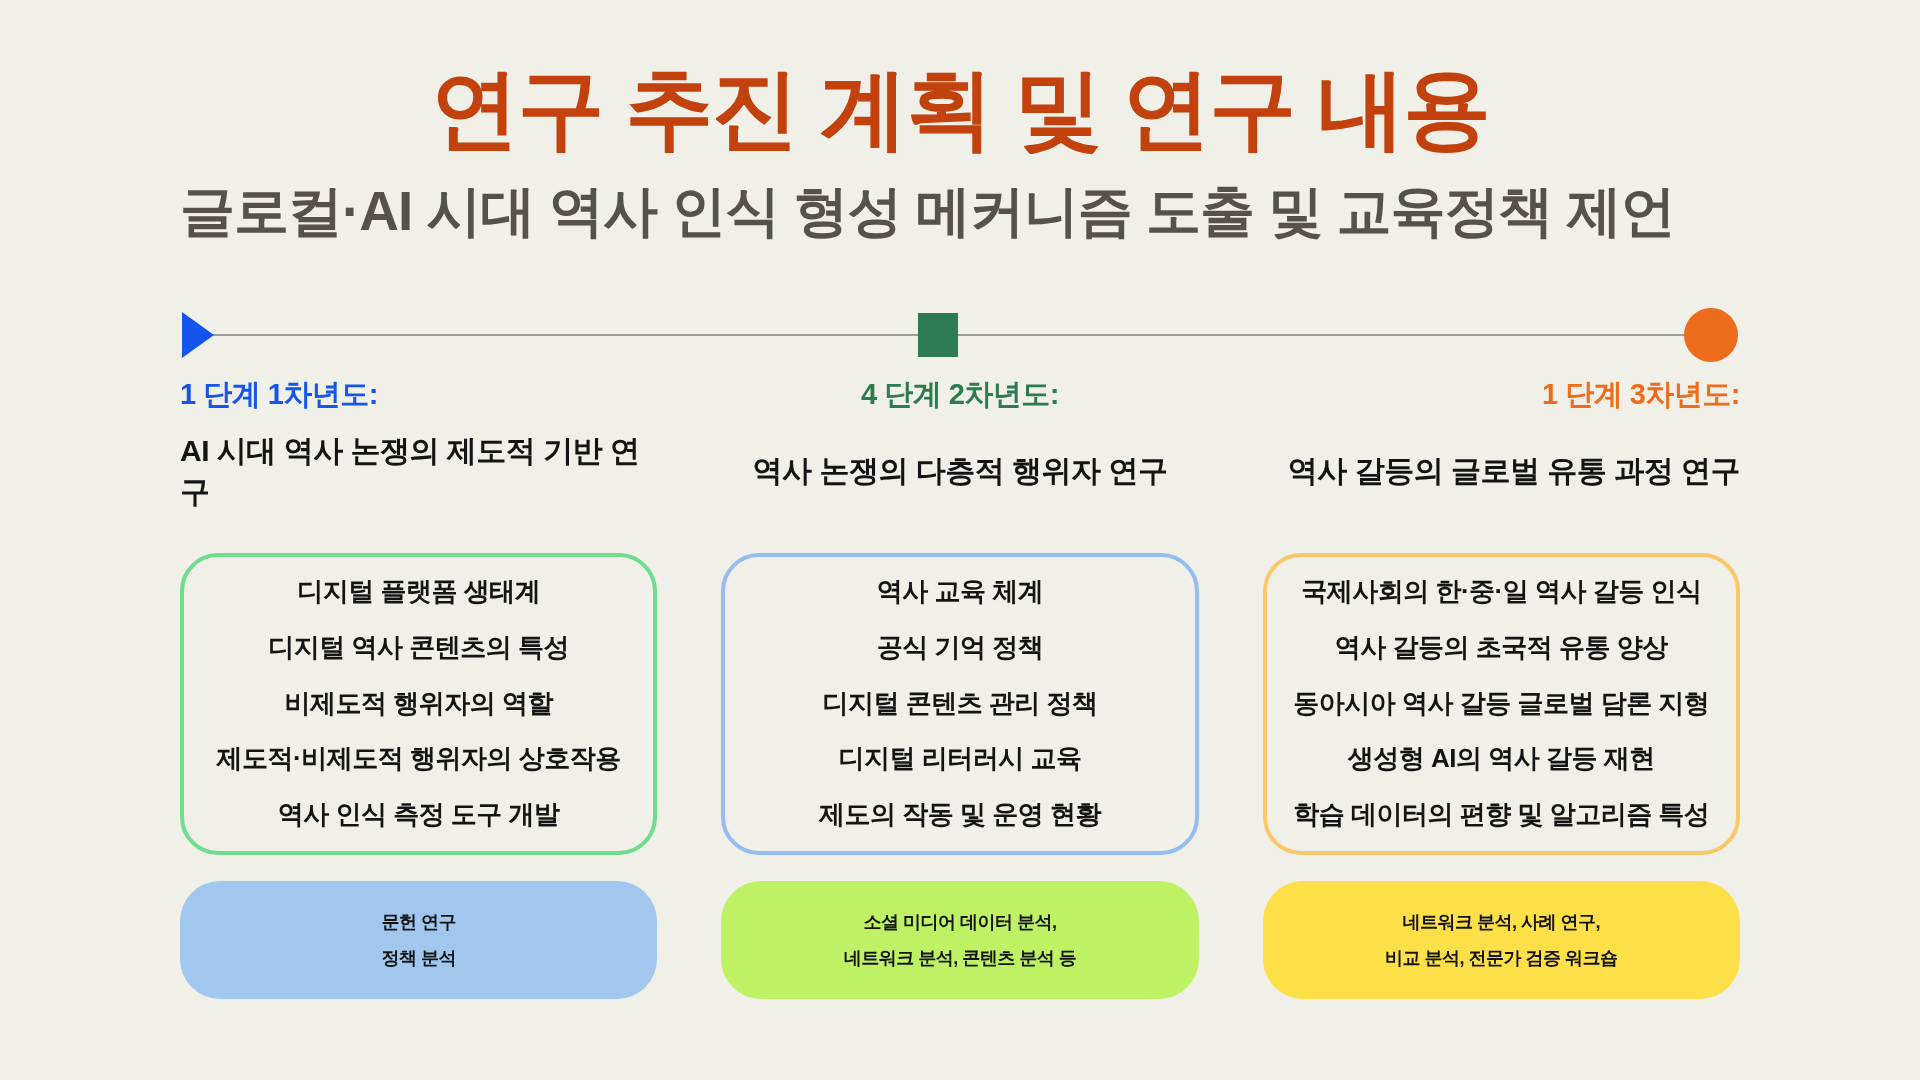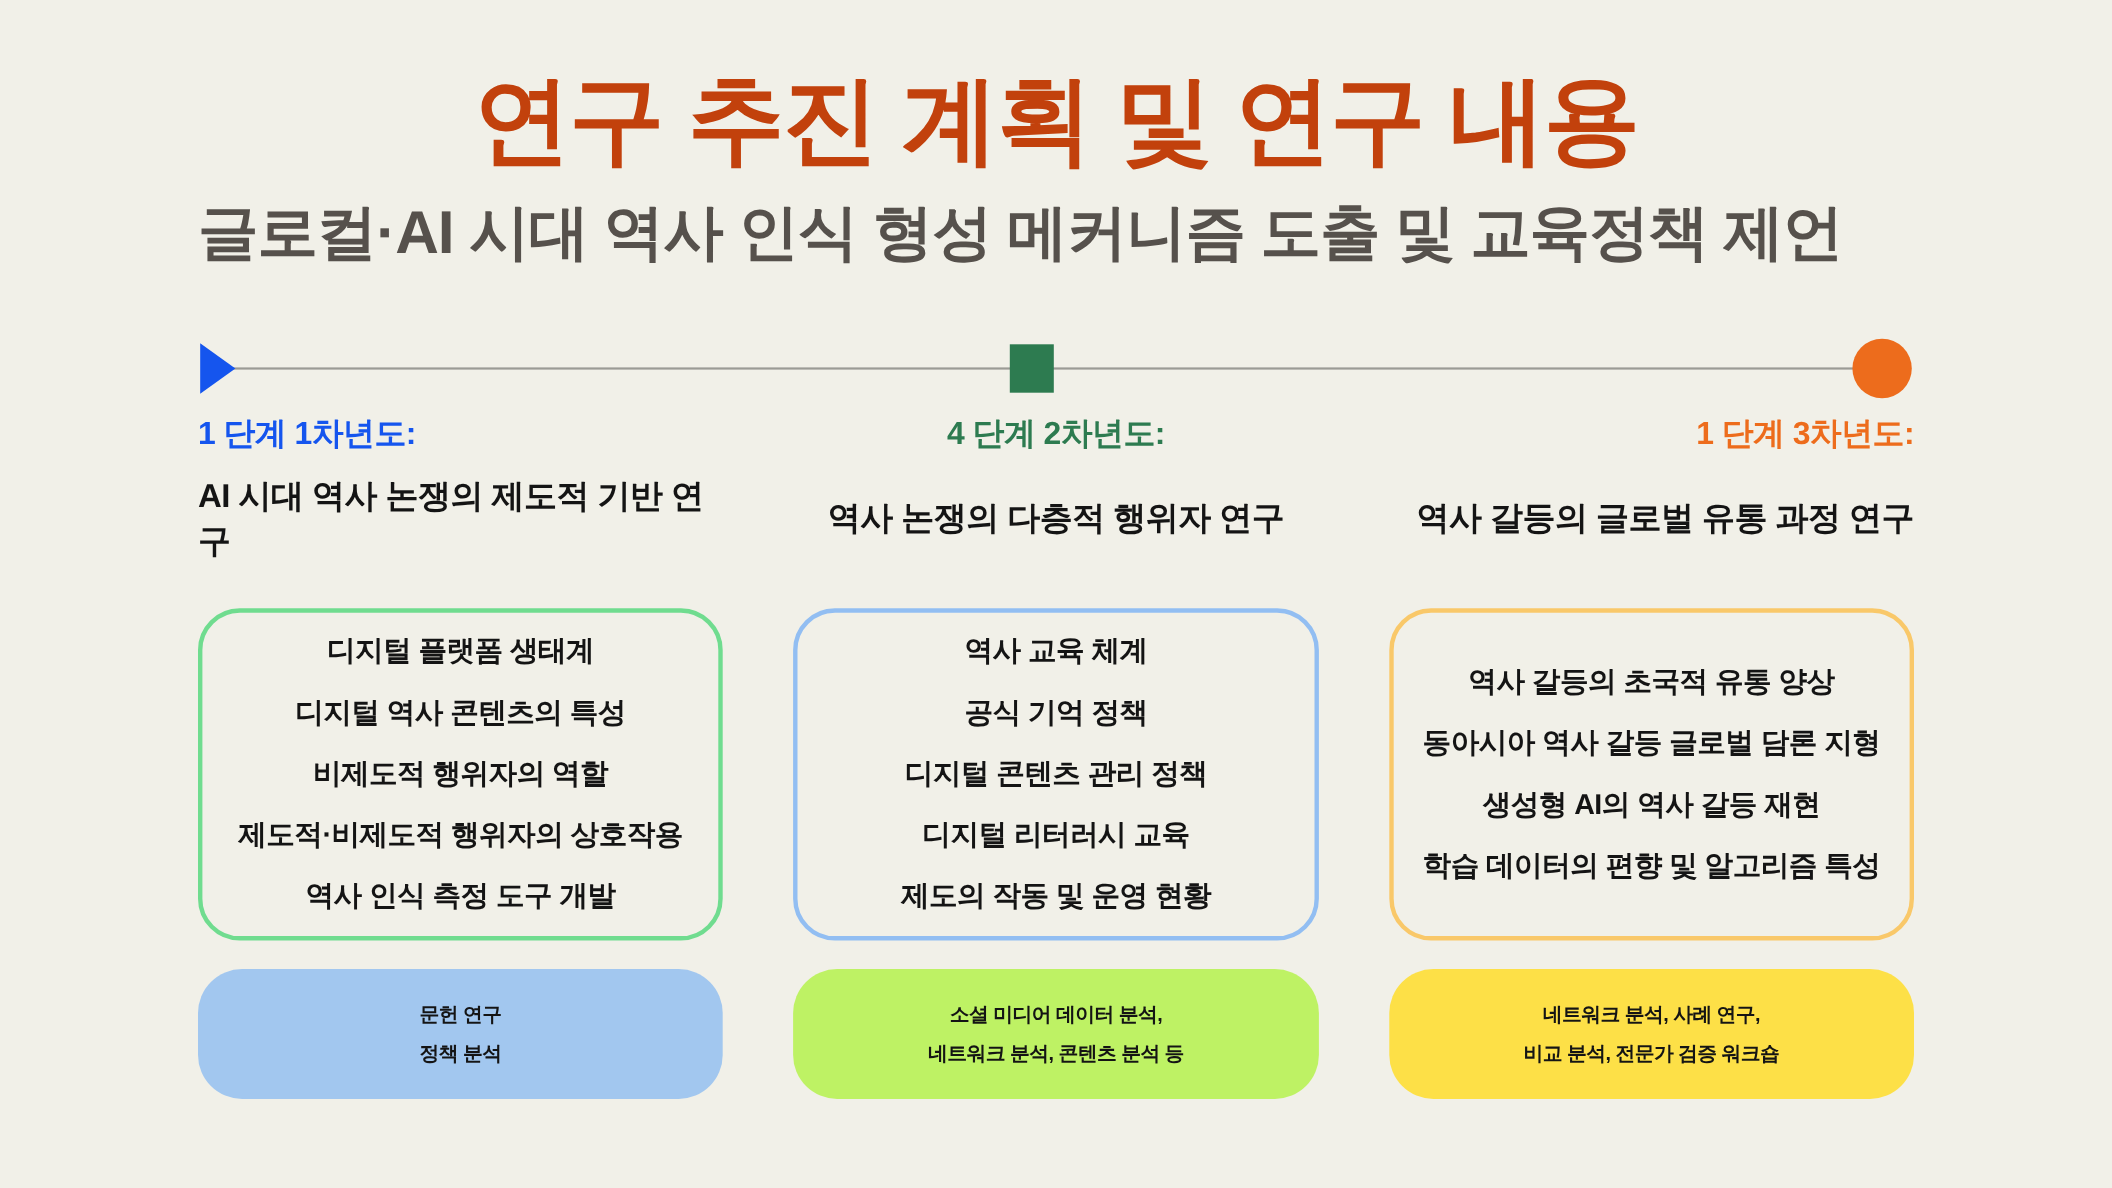--- a/index.html
+++ b/index.html
@@ -123,20 +123,21 @@
       <div class="topic-item">역사 인식 측정 도구 개발</div>
     </div>
     <div class="col topics-box" style="border-color: rgb(146, 190, 242);">
       <div class="topic-item">역사 교육 체계</div>
       <div class="topic-item">공식 기억 정책</div>
       <div class="topic-item">디지털 콘텐츠 관리 정책</div>
       <div class="topic-item">디지털 리터러시 교육</div>
       <div class="topic-item">제도의 작동 및 운영 현황</div>
     </div>
     <div class="col topics-box" style="border-color: rgb(249, 200, 105);">
+      <div class="topic-item">국제사회의 한·중·일 역사 갈등 인식</div>
       <div class="topic-item">역사 갈등의 초국적 유통 양상</div>
       <div class="topic-item">동아시아 역사 갈등 글로벌 담론 지형</div>
       <div class="topic-item">생성형 AI의 역사 갈등 재현</div>
       <div class="topic-item">학습 데이터의 편향 및 알고리즘 특성</div>
     </div>
   </div>
 
   <div class="cols methods-row">
     <div class="col methods-box" style="background-color: rgb(162, 199, 239);">
       <div class="method-line">문헌 연구</div>

